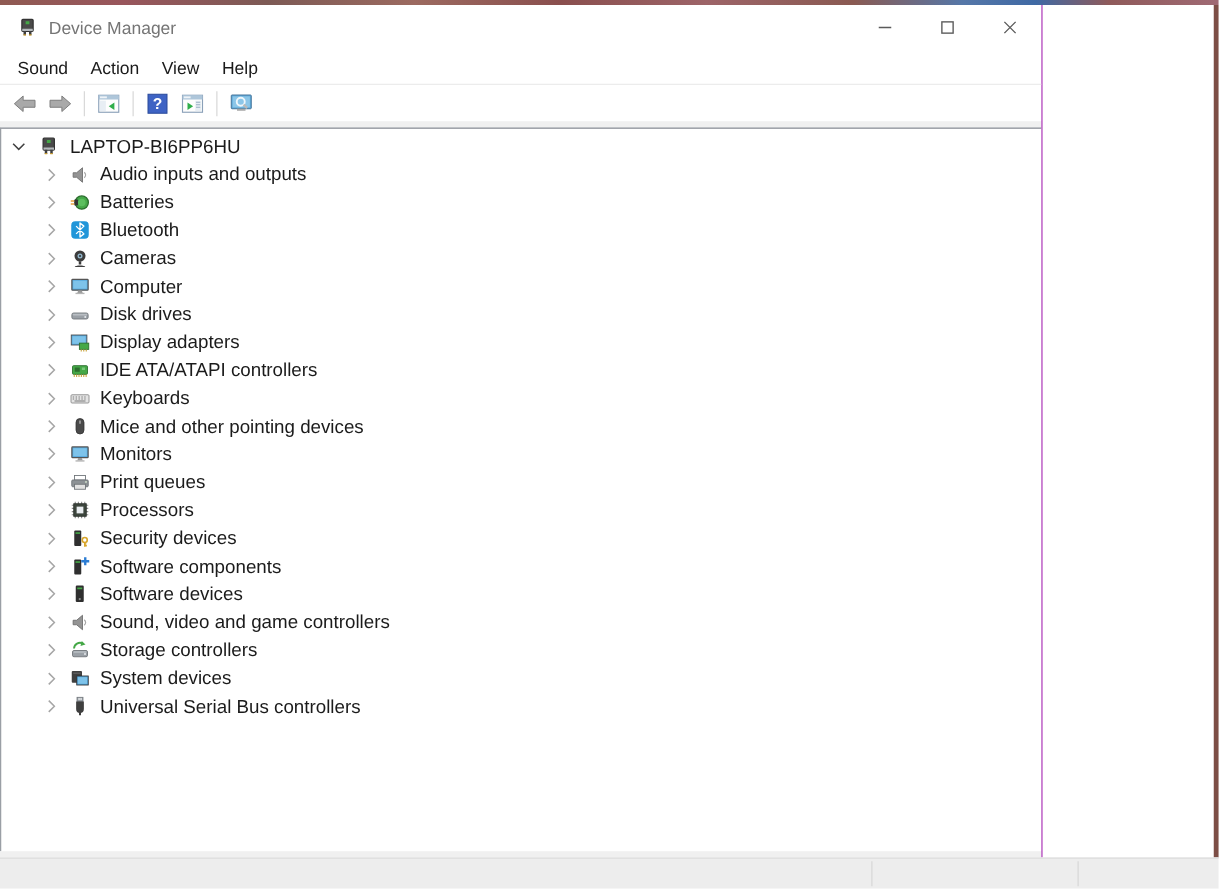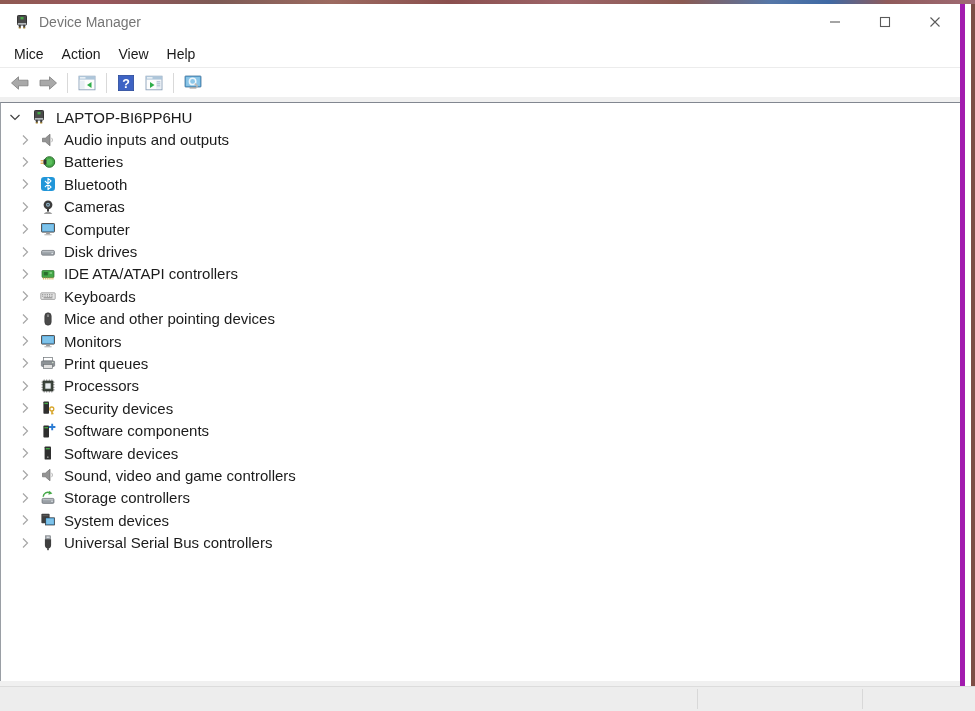--- a/index.html
+++ b/index.html
@@ -13,22 +13,22 @@
   .desktop-top {
     position:absolute; top:0; left:0; width:975px; height:4px;
     background:linear-gradient(90deg,#8f5a52 0%,#99565c 10%,#7d5a55 22%,#9c6a60 34%,#8a4f4e 46%,#9d6468 58%,#8a5a52 70%,#5577a8 79%,#3f69a4 85%,#8f5a5a 91%,#a06a74 100%);
   }
   .desktop-right {
     position:absolute; top:4px; right:0; width:4px; height:682px;
     background:#7d4e46;
   }
   
   .window {
-    position:absolute; top:4px; left:0; width:965px; height:682px;
-    background:#ffffff; border-right:5px solid #a21caf;
+    position:absolute; top:4px; left:0; width:834px; height:682px;
+    background:#ffffff; border-right:1px solid #a21caf;
   }
   .titlebar { height:36px; display:flex; align-items:center; background:#fff; }
   .app-icon { width:16px; height:16px; margin-left:14px; display:inline-block; }
   .app-icon svg, .tree-icon svg, .chevron svg, .tb-btn svg, .ctl-btn svg { display:block; width:100%; height:100%; }
   .title-text { margin-left:9px; font-size:14px; color:#757575; }
   .win-controls { margin-left:auto; display:flex; height:36px; }
   .ctl-btn { width:50px; height:36px; display:flex; align-items:center; justify-content:center; }
   .ctl-btn svg { width:12px; height:12px; }
   
   .menubar { height:28px; display:flex; align-items:center; padding-left:5px; background:#fff; border-bottom:1px solid #ececec; }
@@ -40,21 +40,21 @@
   .tb-sep { width:1px; height:20px; background:#d9d9d9; margin:0 5px; }
   .gray-strip { height:5px; background:#f0f0f0; }
   
   .tree-pane {
     position:absolute; top:98px; left:0; right:0; bottom:5px;
     background:#fff; border-top:1px solid #828790; border-left:1px solid #9a9fa5;
     padding-top:3px; overflow:hidden;
   }
   .window-bottom-strip { position:absolute; left:0; right:0; bottom:0; height:5px; background:#f0f0f0; }
   .tree-row { height:22.4px; display:flex; align-items:center; padding-left:6px; }
-  .tree-row.child { padding-left:16px; }
+  .tree-row.child { padding-left:32px; }
   .chevron { width:16px; height:16px; display:inline-block; flex:none; }
   .tree-icon { width:16px; height:16px; margin-left:8px; margin-right:9px; display:inline-block; flex:none; }
   .tree-row.child .tree-icon { margin-left:7px; margin-right:8px; }
   .tree-label { font-size:15px; color:#1b1b1b; white-space:nowrap; }
   
   .taskbar {
     position:absolute; left:0; bottom:0; width:975px; height:25px;
     background:#ededed; border-top:1px solid #dcdcdc;
   }
   .tb-div { position:absolute; top:2px; bottom:2px; width:1px; background:#d8d8d8; }
@@ -93,21 +93,21 @@
       </div>
       <div class="ctl-btn">
         <svg viewBox="0 0 12 12">
             <path d="M1.5 1.5l9 9M10.5 1.5l-9 9" stroke="#5a5a5a" stroke-width="1.1" fill="none"></path>
           </svg>
       </div>
     </div>
   </div>
 
   <div class="menubar">
-    <span class="menu-item">Mice</span>
+    <span class="menu-item">Sound</span>
     <span class="menu-item">Action</span>
     <span class="menu-item">View</span>
     <span class="menu-item">Help</span>
   </div>
 
   <div class="toolbar">
       <div class="tb-btn">
         <span style="width: 20px; height: 20px; display: block;">
           <svg viewBox="0 0 20 20">
             <path d="M1.5 10l7-6.2v3.4h9.5v5.6H8.5v3.4z" fill="#a9a9a9" stroke="#7e7e7e" stroke-width="0.8"></path>
@@ -283,20 +283,36 @@
         <span class="tree-label">Disk drives</span>
       </div>
       <div class="tree-row child">
         <span class="chevron">
           <svg viewBox="0 0 16 16">
             <path d="M6 3.5L10.5 8 6 12.5" stroke="#a6a6a6" stroke-width="1.2" fill="none"></path>
           </svg>
         </span>
         <span class="tree-icon">
           <svg viewBox="0 0 16 16">
+            <rect x="1" y="2" width="12.5" height="8" fill="#57a8dd" stroke="#4a4a4a" stroke-width="0.7"></rect>
+            <rect x="2" y="3" width="10.5" height="6" fill="#7ec3ea"></rect>
+            <rect x="7.5" y="8.5" width="7.5" height="5" fill="#45a847" stroke="#2c6e2e" stroke-width="0.7"></rect>
+            <path d="M9 13.5v1.6M11 13.5v1.6M13 13.5v1.6" stroke="#caa53d" stroke-width="0.9"></path>
+          </svg>
+        </span>
+        <span class="tree-label">Display adapters</span>
+      </div>
+      <div class="tree-row child">
+        <span class="chevron">
+          <svg viewBox="0 0 16 16">
+            <path d="M6 3.5L10.5 8 6 12.5" stroke="#a6a6a6" stroke-width="1.2" fill="none"></path>
+          </svg>
+        </span>
+        <span class="tree-icon">
+          <svg viewBox="0 0 16 16">
             <rect x="2" y="4.5" width="12" height="7" rx="0.9" fill="#45a847" stroke="#2c6e2e" stroke-width="0.7"></rect>
             <rect x="3.8" y="6" width="4" height="3.4" fill="#2c6e2e"></rect>
             <rect x="9.5" y="6" width="2.5" height="2" fill="#79c87b"></rect>
             <path d="M3.4 11.5v2M5.3 11.5v2M7.2 11.5v2M9.1 11.5v2M11 11.5v2M12.9 11.5v2" stroke="#caa53d" stroke-width="0.9"></path>
           </svg>
         </span>
         <span class="tree-label">IDE ATA/ATAPI controllers</span>
       </div>
       <div class="tree-row child">
         <span class="chevron">

